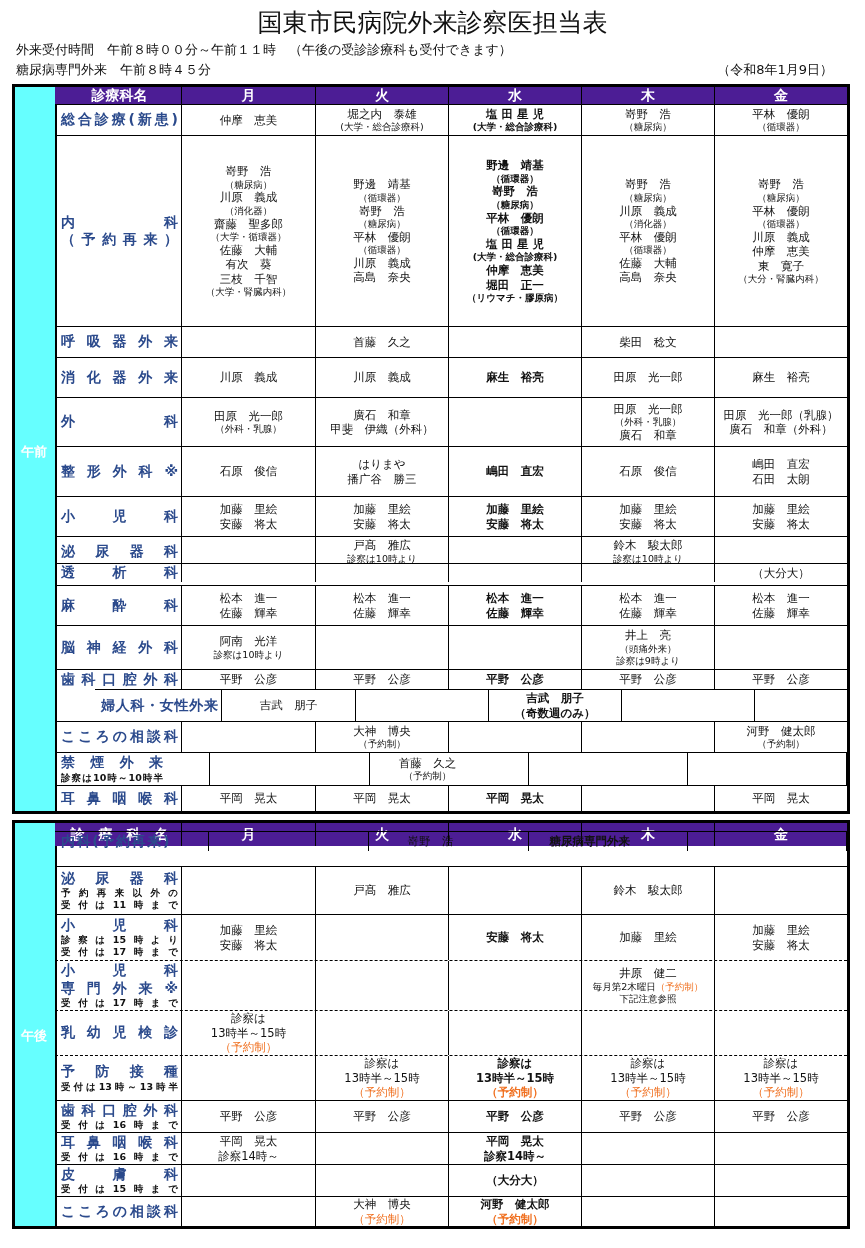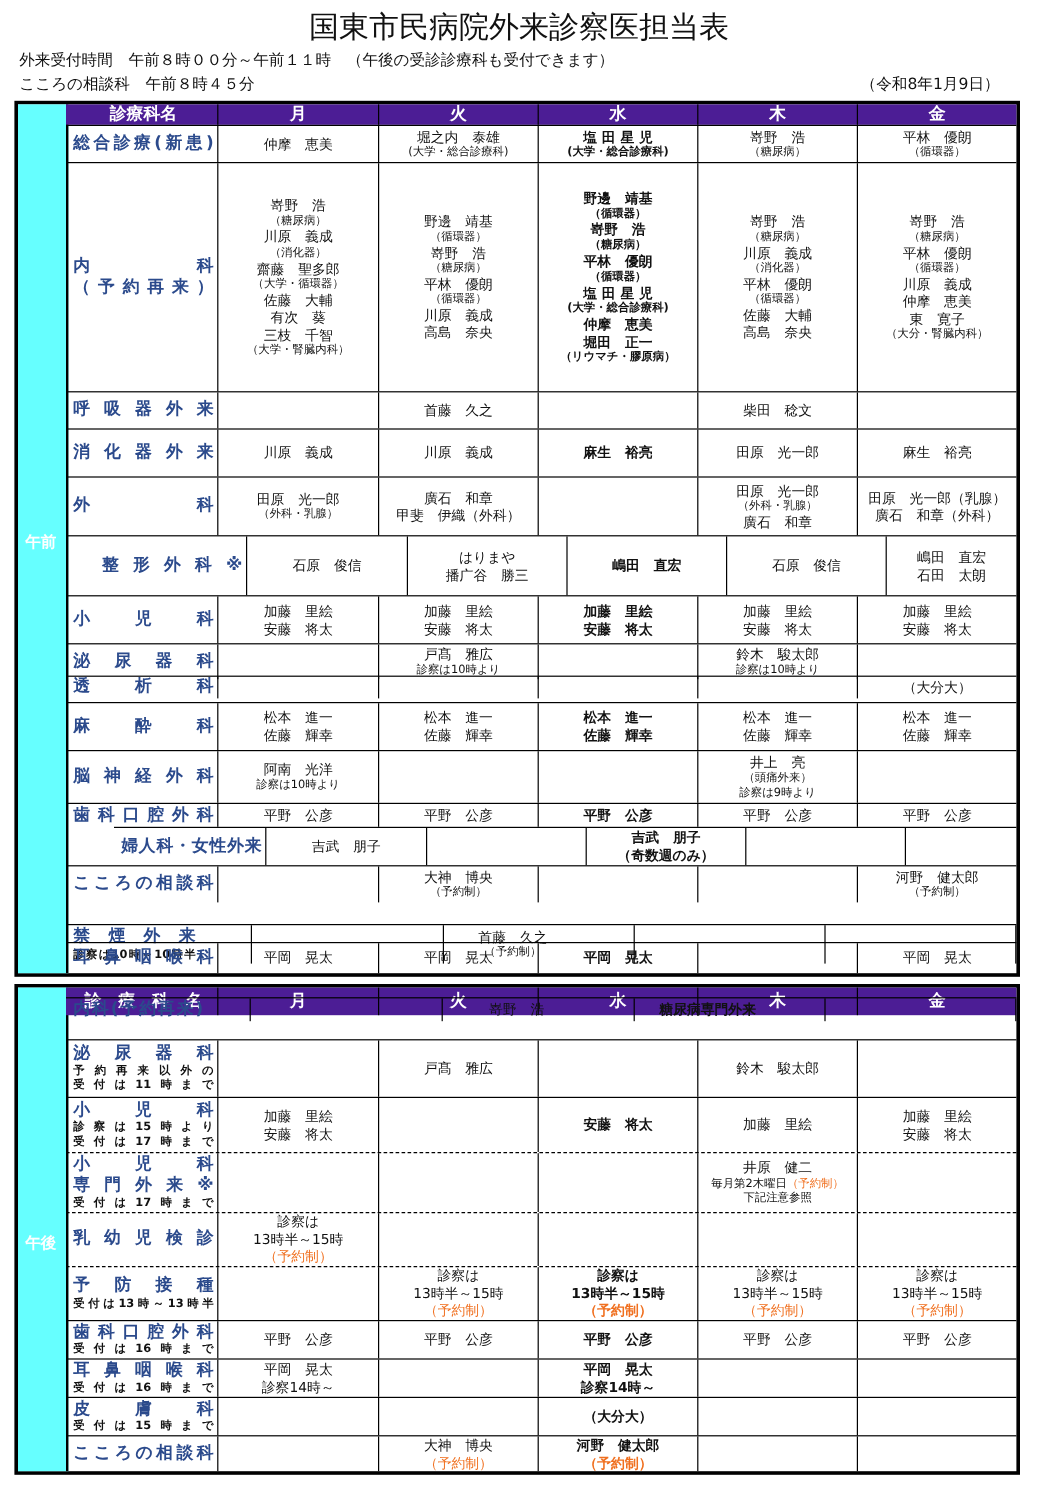--- a/index.html
+++ b/index.html
@@ -23,21 +23,21 @@
   .dname { font-size:14px; letter-spacing:0; text-align-last:justify; text-align:justify; display:block; width:100%; }
   .dsub { font-size:9.5px; color:#111; text-align-last:justify; text-align:justify; display:block; width:100%; font-weight:bold; }
   .note { font-size:9.5px; }
   .orange { color:#f07020; }
 </style>
 </head>
 <body>
 
 <div class="title">国東市民病院外来診察医担当表</div>
 <div class="info" style="top:41px;">外来受付時間　午前８時００分～午前１１時　（午後の受診診療科も受付できます）</div>
-<div class="info" style="top:61px;">こころの相談科　午前８時４５分</div>
+<div class="info" style="top:61px;">糖尿病専門外来　午前８時４５分</div>
 <div class="date">（令和8年1月9日）</div>
 
 <div class="tbl" id="am" style="top:84px; height:730px;">
   <div class="band">
       <span style="top:356px;">午前</span>
     </div>
   <div class="grid">
       <div class="row first hdr" style="top: 0px; height: 17px;">
         <div class="cell dept">診療科名</div>
         <div class="cell c1">月</div>
@@ -181,21 +181,21 @@
         <div class="cell c4">
           <div>田原　光一郎</div>
           <div class="note">（外科・乳腺）</div>
           <div>廣石　和章</div>
         </div>
         <div class="cell c5">
           <div>田原　光一郎（乳腺）</div>
           <div>廣石　和章（外科）</div>
         </div>
       </div>
-      <div class="row" style="top: 359px; height: 50px; padding-left: 24px;">
+      <div class="row" style="top: 359px; height: 50px;">
         <div class="cell dept">
           <span class="dname">整形外科※</span>
         </div>
         <div class="cell c1">
           <div>石原　俊信</div>
         </div>
         <div class="cell c2">
           <div>はりまや</div>
           <div>播广谷　勝三</div>
         </div>
@@ -349,21 +349,21 @@
           <div>大神　博央</div>
           <div class="note">（予約制）</div>
         </div>
         <div class="cell c3"></div>
         <div class="cell c4"></div>
         <div class="cell c5">
           <div>河野　健太郎</div>
           <div class="note">（予約制）</div>
         </div>
       </div>
-      <div class="row" style="top: 683px; height: 33px; gap: 43px;">
+      <div class="row" style="top: 665px; height: 33px; gap: 43px;">
         <div class="cell dept">
           <span class="dname">禁　煙　外　来</span>
           <span class="dsub">診察は10時～10時半</span>
         </div>
         <div class="cell c1"></div>
         <div class="cell c2">
           <div>首藤　久之</div>
           <div class="note">（予約制）</div>
         </div>
         <div class="cell c3"></div>

